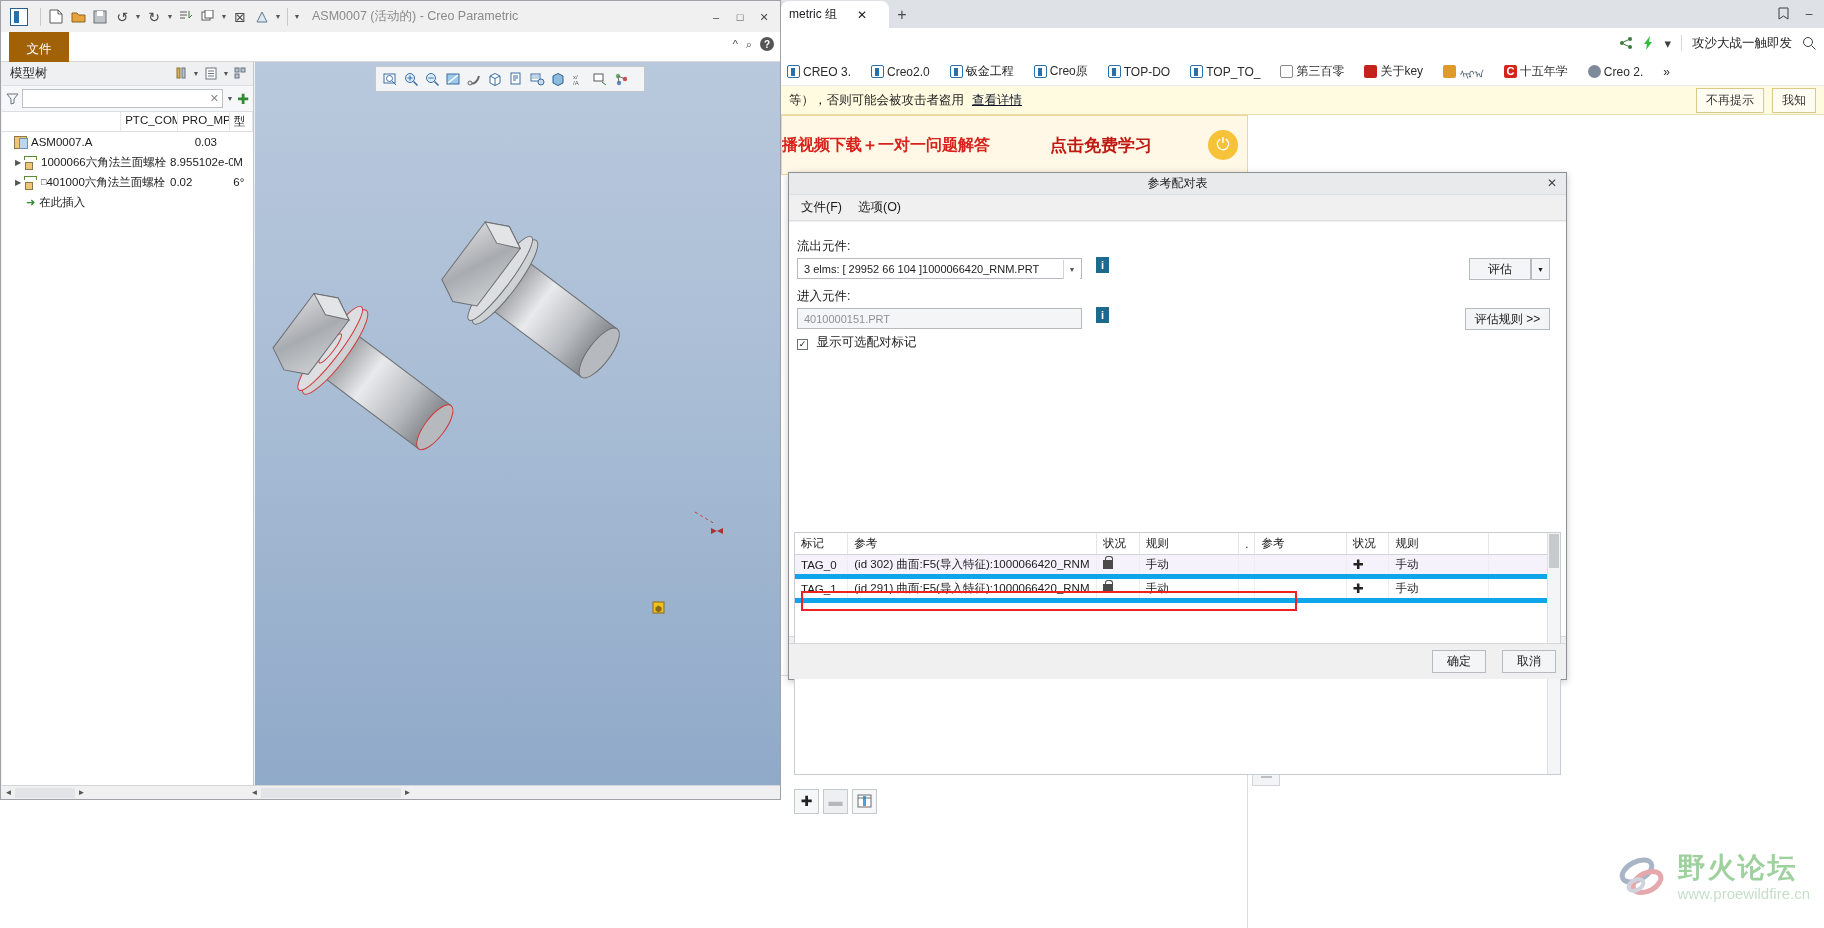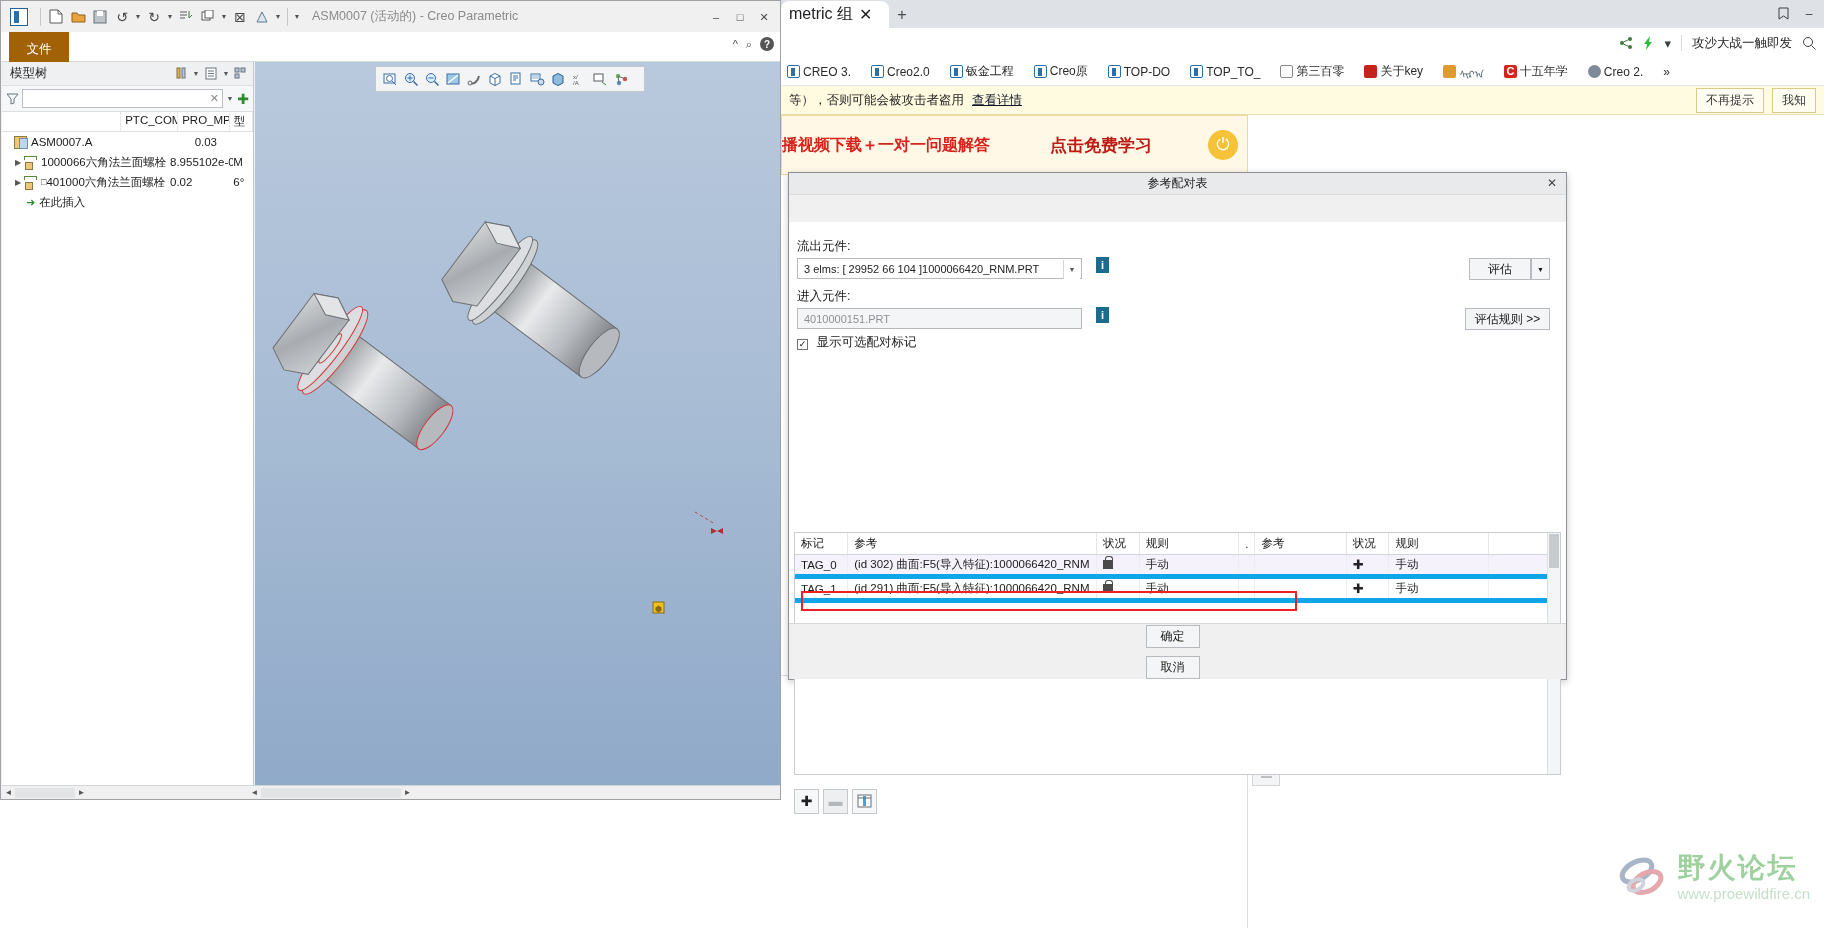--- a/index.html
+++ b/index.html
@@ -126,21 +126,21 @@
   #browser {
     position:absolute; left:781px; top:0; width:1043px; height:928px; background:#fff;
   }
   #br-tabstrip {
     position:absolute; left:0; top:0; width:1043px; height:28px;
     background:#dee1e6; display:flex; align-items:flex-end;
   }
   #br-tab {
     margin-left:0px; height:27px; min-width:108px; background:#fff;
     border-radius:8px 8px 0 0; display:flex; align-items:center; padding:0 8px;
-    font-size:16px; color:#202124; gap:6px;
+    font-size:12px; color:#202124; gap:20px;
   }
   #br-newtab { width:26px;height:26px;display:flex;align-items:center;justify-content:center;
     color:#4a4a4a; font-size:16px;}
   #br-winctrl { position:absolute; right:4px; top:4px; display:flex; gap:4px; align-items:center;}
   #br-winctrl span{width:22px;height:20px;display:flex;align-items:center;justify-content:center;color:#3c4043;font-size:12px;}
   #br-toolbar {
     position:absolute; left:0; top:28px; width:1043px; height:30px; background:#fff;
     display:flex; align-items:center; justify-content:flex-end; padding-right:8px; gap:10px;
   }
   #br-toolbar .ti { color:#3c4043; font-size:13px; display:flex; align-items:center; }
@@ -258,23 +258,23 @@
   #tbl-scroll { position:absolute; right:0; top:0; width:13px; height:241px; background:#f4f5f6;
      border-left:1px solid #dcdee0;}
   #tbl-scroll .thumb{ position:absolute; left:1px; top:1px; width:10px; height:34px; background:#c7cacd;}
   #dlg-toolbar { position:absolute; left:5px; top:564px; width:767px; height:30px;
      display:flex; align-items:center; gap:4px; }
   .dtb {
     width:25px;height:25px;border:1px solid #c6c9cc;background:#f6f7f8;
     display:flex;align-items:center;justify-content:center;font-size:14px;color:#222;
   }
   #dlg-footer {
-    position:absolute; left:0; bottom:0; width:777px; height:56px; background:#f0f0f0;
+    position:absolute; left:0; bottom:0; width:777px; height:36px; background:#f0f0f0;
     border-top:1px solid #d5d7d9; display:flex; align-items:center; justify-content:flex-end;
-    gap:8px; padding-right:10px;flex-direction:column;
+    gap:16px; padding-right:10px;
   }
   .fbtn { width:54px; height:23px; background:#f4f5f6; border:1px solid #b7bbbf;
     display:flex; align-items:center; justify-content:center; font-size:12px; color:#1a1a1a;}
 </style>
 </head>
 <body>
 
 <div id="creo-window">
 
   <div id="creo-titlebar">
@@ -698,20 +698,24 @@
     <span class="adtxt">播视频下载＋一对一问题解答</span>
     <span class="adtxt2">点击免费学习</span>
     <span class="adcircle">⏻</span>
   </div>
 </div>
 
 <div id="dialog">
   <div id="dlg-title">
     <span>参考配对表</span>
     <span id="dlg-close">✕</span>
+  </div>
+  <div id="dlg-menu">
+    <span>文件(F)</span>
+    <span>选项(O)</span>
   </div>
 
   <div id="dlg-body">
     <span class="fld-label" style="left:8px; top:16px;">流出元件:</span>
     <div class="fld-input" style="left:8px; top:36px; width:285px;">
       <span style="font-size:11px">3 elms: [ 29952 66 104 ]1000066420_RNM.PRT</span>
       <span class="fld-drop">▼</span>
     </div>
     <span class="info-i" style="left:307px; top:35px;">i</span>
 

